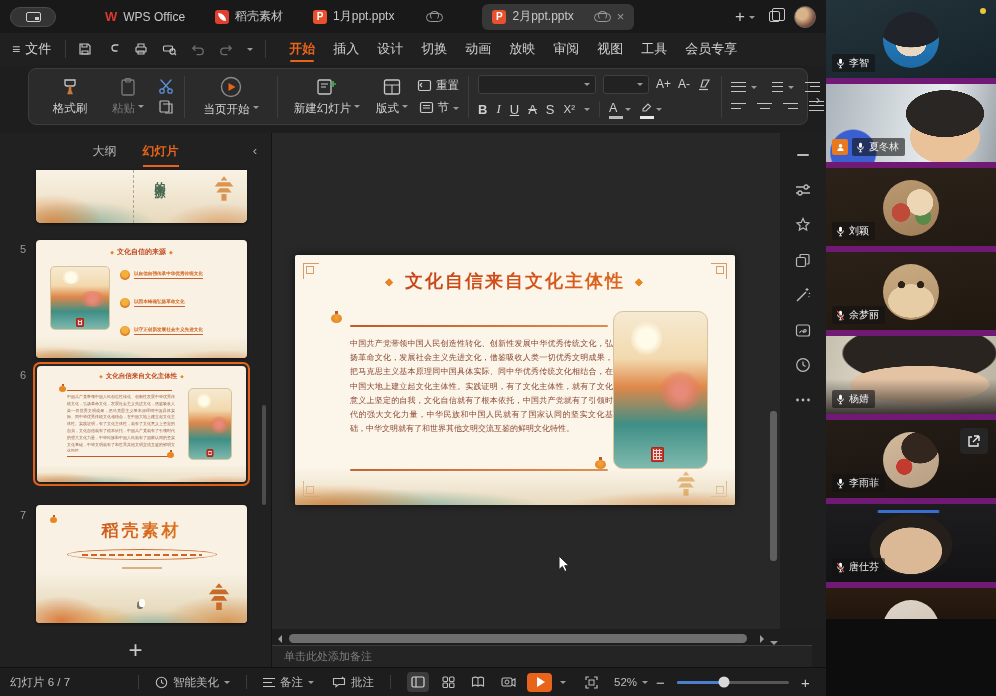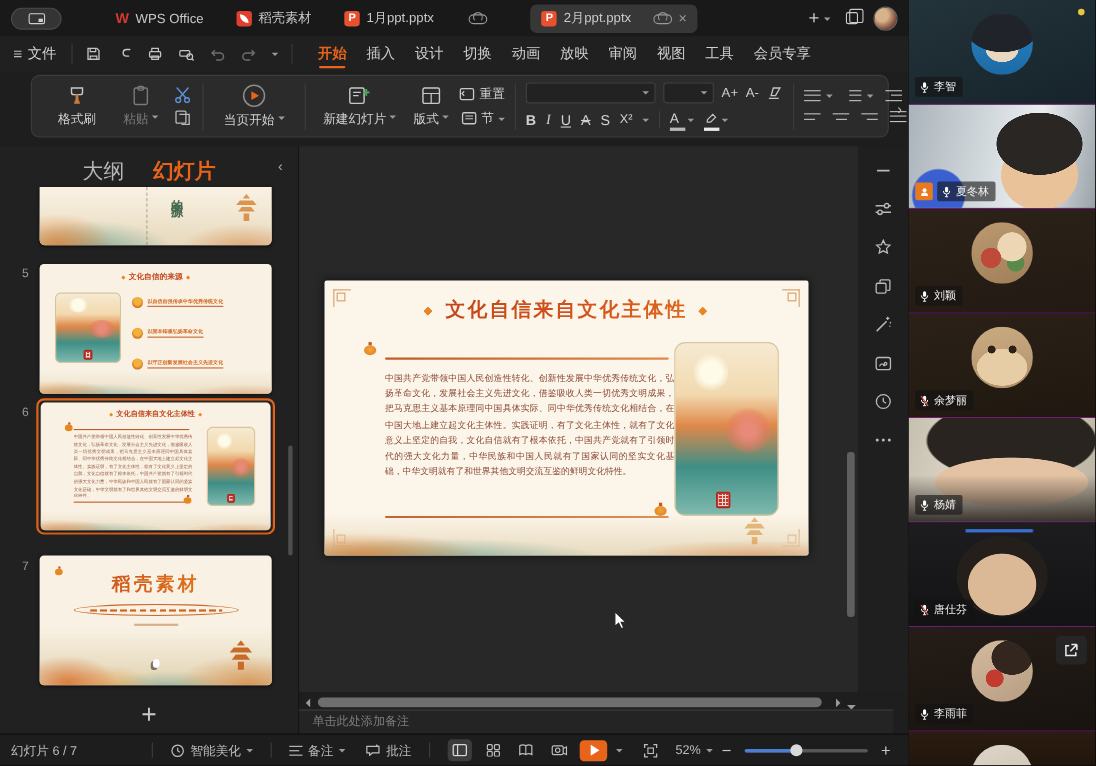--- a/index.html
+++ b/index.html
@@ -77,21 +77,21 @@
   .colorbtn .glyph { font-size:12.5px; color:#cfcfcf; line-height:10px; text-align:center; }
   .colorbtn .bar { width:14px; height:3px; background:#b9b9b9; margin-top:1px; }
   .paragrp { display:flex; flex-direction:column; gap:8px; flex:none; }
   .paragrp .r { display:flex; align-items:center; gap:11px; }
   .lines-ic { width:15px; height:11px; position:relative; }
   .lines-ic i { position:absolute; left:0; height:1.4px; background:#c4c4c4; }
   .expander { position:absolute; right:2px; top:50%; transform:translateY(-50%); color:#bbb; font-size:13px; padding:4px; }
 
   
   .spanel { position:absolute; left:0; top:133px; width:272px; bottom:29px; background:#212121; border-right:1px solid #141414; }
-  .sp-tabs { position:absolute; top:10px; left:0; width:100%; display:flex; justify-content:center; gap:26px; font-size:19px; }
+  .sp-tabs { position:absolute; top:10px; left:0; width:100%; display:flex; justify-content:center; gap:26px; font-size:12px; }
   .sp-tab { color:#b5b5b5; padding-bottom:5px; }
   .sp-tab.active { color:#e8641a; font-weight:bold; border-bottom:2px solid #e8641a; }
   .sp-collapse { position:absolute; right:14px; top:10px; color:#aaa; font-size:13px; }
   .thumb-num { position:absolute; font-size:11px; color:#9a9a9a; }
   .mini { position:absolute; background:#f9f2e4; border-radius:4px; overflow:hidden; box-shadow:0 1px 3px rgba(0,0,0,.5); }
   .mini-title { text-align:center; font-weight:bold; color:#c0481e; white-space:nowrap; }
   .mini-title:before, .mini-title:after { content:"◆"; color:#e8861f; font-size:.7em; margin:0 3px; }
   .art-band { position:absolute; left:0; right:0; bottom:0;
       background: radial-gradient(ellipse 40% 90% at 8% 100%, rgba(224,122,42,.75), transparent 60%),
                   radial-gradient(ellipse 55% 80% at 22% 110%, rgba(63,143,134,.6), transparent 65%),
@@ -169,21 +169,21 @@
   .view-ic.active { background:#3c3c3c; }
   .playbtn { width:25px; height:19px; border-radius:4px; background:#e8641a; display:flex; align-items:center; justify-content:center; }
   .playbtn .pt { width:0; height:0; border:5px solid transparent; border-left:8px solid #fff; border-right-width:0; margin-left:3px; }
   .zoom-slider { width:112px; height:3px; background:#565656; border-radius:2px; position:relative; margin:0 4px; }
   .zoom-fill { position:absolute; left:0; top:0; height:3px; width:42%; background:#4a7fd0; border-radius:2px; }
   .zoom-handle { position:absolute; left:42%; top:50%; transform:translate(-50%,-50%); width:11px; height:11px; border-radius:50%; background:#d9d9d9; }
   .zpm { font-size:15px; color:#c9c9c9; }
 
   
   .meet { position:absolute; left:826px; top:0; width:170px; height:696px; background:#0d0d0d; }
-  .tile { position:relative; width:170px; height:95px; overflow:hidden; border-bottom:1px solid #701a75; }
+  .tile { position:relative; width:170px; height:84px; overflow:hidden; border-bottom:6px solid #701a75; }
   .tile.partial { height:31px; border-bottom:none; }
   .scene { position:absolute; inset:0; }
   .sc1 { background:linear-gradient(160deg,#24343b,#16232a); }
   .sc2 { background:
       radial-gradient(circle at 16% 88%, #3a5fd0 14%, rgba(58,95,208,0) 15%),
       radial-gradient(ellipse 26% 34% at 70% 38%, #2a2623 88%, rgba(42,38,35,0) 89%),
       radial-gradient(ellipse 24% 40% at 70% 68%, #e9c29a 85%, rgba(233,194,154,0) 86%),
       linear-gradient(100deg,#aab3ba 0%,#cfd6da 38%,#e9edf0 66%,#9aa2a8 100%); }
   .sc3 { background:linear-gradient(170deg,#2c2219,#221a13); }
   .sc4 { background:linear-gradient(170deg,#2b2118,#201810); }
@@ -838,52 +838,52 @@
         <svg width="9" height="11" viewBox="0 0 10 12">
               <rect x="3.4" y="0.8" width="3.2" height="5.6" rx="1.6" fill="#fff"></rect>
               <path d="M1.8 5a3.2 3.2 0 0 0 6.4 0M5 8.4v2M3.4 10.8h3.2" fill="none" stroke="#fff" stroke-width="1"></path>
             </svg>
         <span class="nm">杨婧</span>
       </div>
         </div>
     </div>
 
     <div class="tile">
+      <div class="scene sc7"></div>
+      <div class="pav av7"></div>
+      <div class="popout">
+        <svg width="14" height="14" viewBox="0 0 14 14">
+            <path d="M12 2v5M12 2H7M12 2L6 8" fill="none" stroke="#e9e9e9" stroke-width="1.4"></path>
+            <path d="M5 3H2v9h9V9" fill="none" stroke="#e9e9e9" stroke-width="1.4"></path>
+          </svg>
+      </div>
+      <div class="chiprow">
+          <div class="chip">
+        <svg width="9" height="11" viewBox="0 0 10 12">
+              <rect x="3.4" y="0.8" width="3.2" height="5.6" rx="1.6" fill="#fff"></rect>
+              <path d="M1.8 5a3.2 3.2 0 0 0 6.4 0M5 8.4v2M3.4 10.8h3.2" fill="none" stroke="#fff" stroke-width="1"></path>
+            </svg>
+        <span class="nm">李雨菲</span>
+      </div>
+        </div>
+    </div>
+
+    <div class="tile">
       <div class="scene sc6"></div>
       <div class="chiprow">
           <div class="chip">
         <svg width="9" height="11" viewBox="0 0 10 12">
               <rect x="3.4" y="0.8" width="3.2" height="5.6" rx="1.6" fill="#fff"></rect>
               <path d="M1.8 5a3.2 3.2 0 0 0 6.4 0M5 8.4v2M3.4 10.8h3.2" fill="none" stroke="#fff" stroke-width="1"></path>
               <path d="M1.5 1l7 10" stroke="#e05a4a" stroke-width="1.3"></path>
             </svg>
         <span class="nm">唐仕芬</span>
       </div>
         </div>
     </div>
 
-    <div class="tile">
-      <div class="scene sc7"></div>
-      <div class="pav av7"></div>
-      <div class="popout">
-        <svg width="14" height="14" viewBox="0 0 14 14">
-            <path d="M12 2v5M12 2H7M12 2L6 8" fill="none" stroke="#e9e9e9" stroke-width="1.4"></path>
-            <path d="M5 3H2v9h9V9" fill="none" stroke="#e9e9e9" stroke-width="1.4"></path>
-          </svg>
-      </div>
-      <div class="chiprow">
-          <div class="chip">
-        <svg width="9" height="11" viewBox="0 0 10 12">
-              <rect x="3.4" y="0.8" width="3.2" height="5.6" rx="1.6" fill="#fff"></rect>
-              <path d="M1.8 5a3.2 3.2 0 0 0 6.4 0M5 8.4v2M3.4 10.8h3.2" fill="none" stroke="#fff" stroke-width="1"></path>
-            </svg>
-        <span class="nm">李雨菲</span>
-      </div>
-        </div>
-    </div>
-
     <div class="tile partial">
       <div class="scene sc8"></div>
       <div class="av8"></div>
     </div>
 
   </div>
 </div>
 
 </body></html>

